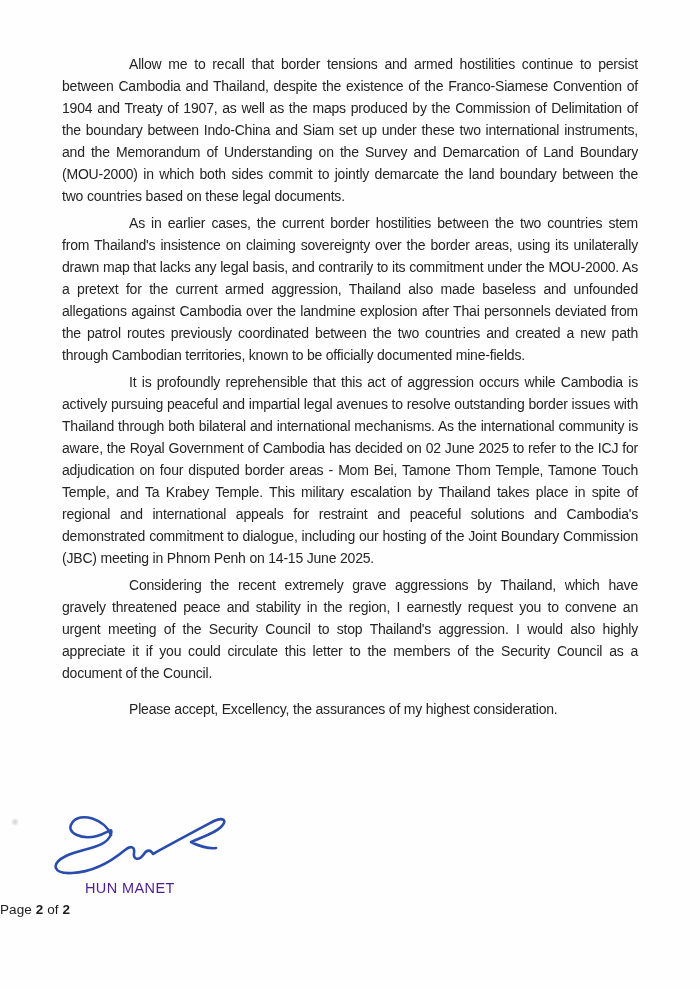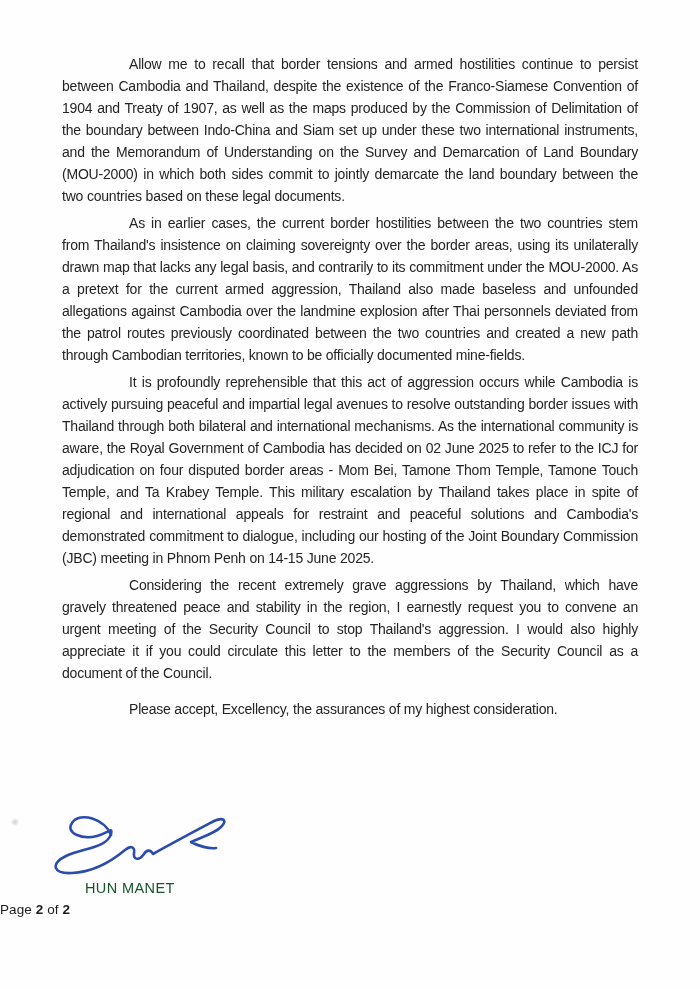--- a/index.html
+++ b/index.html
@@ -41,21 +41,21 @@
   .signature-wrap {
     position: absolute;
     left: 48px; top: 804px;
     width: 178px; height: 74px;
   }
   .signer-name {
     position: absolute;
     left: 85px; top: 880px;
     font-size: 14.5px;
     letter-spacing: 0.4px;
-    color: #14532d;
+    color: #4c1d95;
   }
   .page-footer {
     position: absolute;
     left: 0; top: 902px;
     width: 100%;
     text-align: left;
     font-size: 13.5px;
     color: #1c1c1c;
     letter-spacing: 0.1px;
   }

